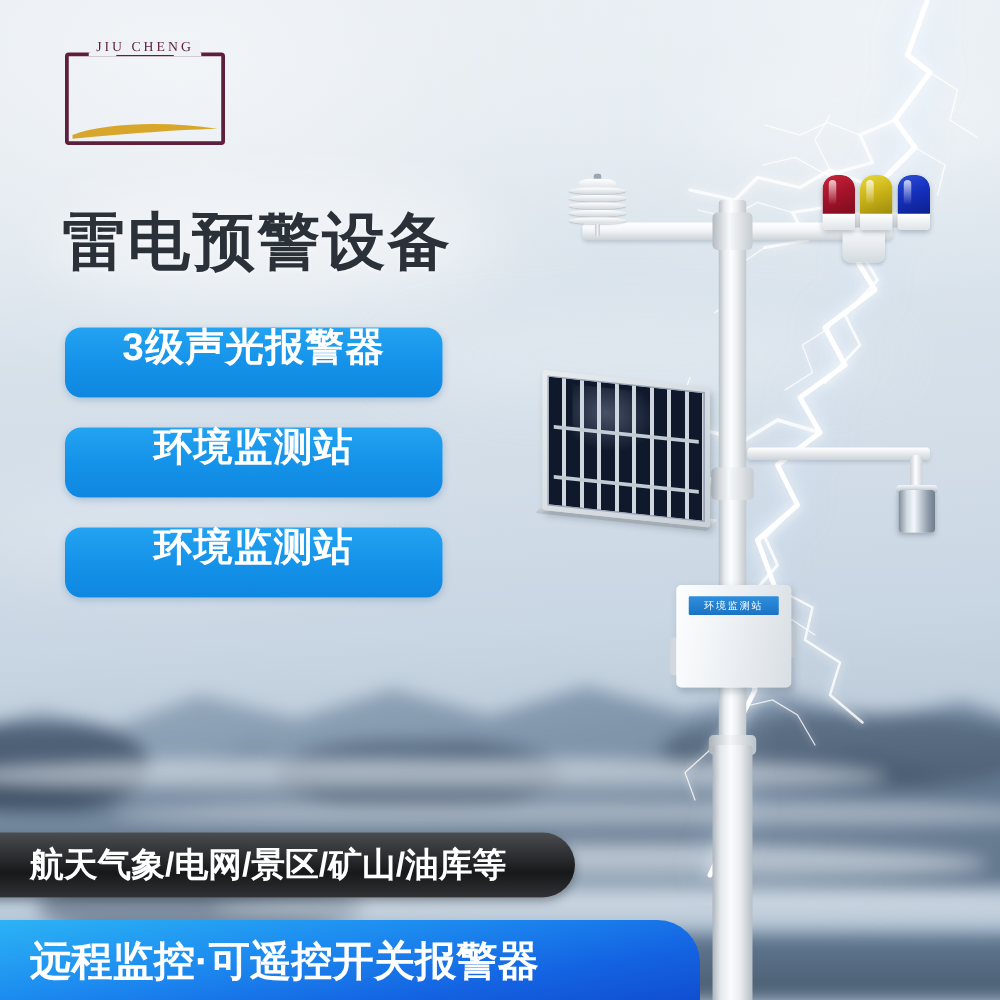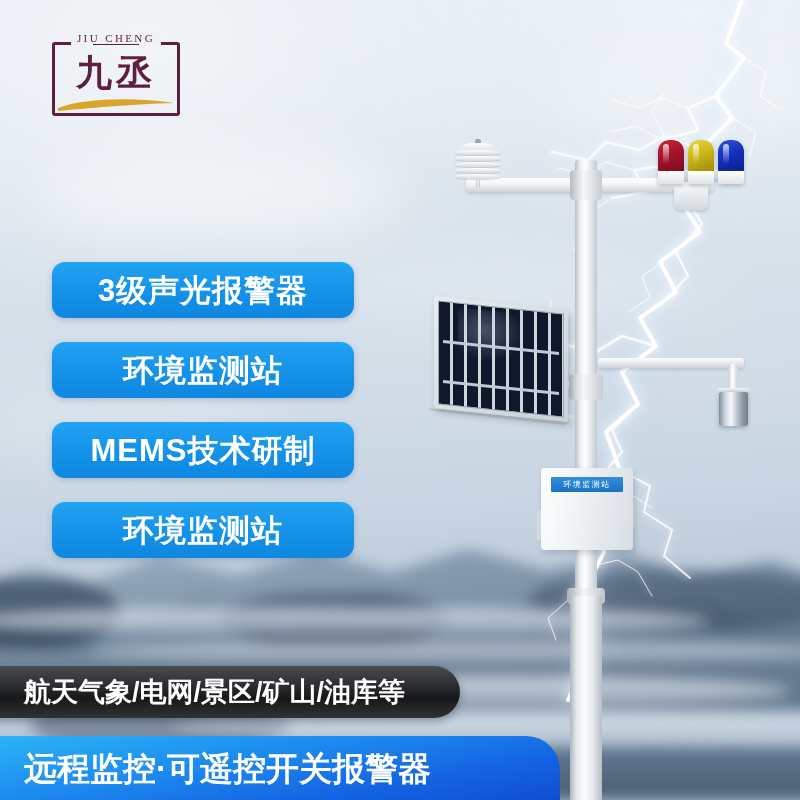--- a/index.html
+++ b/index.html
@@ -439,21 +439,21 @@
     white-space: nowrap;
   }
 
   
   .pills {
     position: absolute;
     left: 52px; top: 262px;
   }
   .pill {
     display: flex;
-    align-items: center;
+    align-items: flex-start;
     justify-content: center;
     width: 302px;
     height: 56px;
     margin-bottom: 24px;
     background: linear-gradient(180deg,#23a3f2 0%, #1491e8 55%, #0f87e0 100%);
     border-radius: 13px;
     box-shadow: 0 2px 6px rgba(30,90,150,0.25);
   }
   .pill-label {
     color: #ffffff;
@@ -624,40 +624,37 @@
     <div class="ctrl-label">
       <span>环境监测站</span>
     </div>
   </div>
 
   <div class="logo">
     <div class="logo-frame"></div>
     <div class="logo-pinyin">
       <span>JIU CHENG</span>
     </div>
-    <div class="logo-cn">九丞</div>
     <div class="logo-swoosh">
       <svg width="120" height="16" viewBox="0 0 120 16">
         <path d="M2,12 C28,2 78,1 118,7 C80,8 34,12 2,15 Z" fill="#d8a62a"></path>
       </svg>
     </div>
   </div>
 
+  <div class="headline">雷电预警设备</div>
 
   <div class="pills">
     <div class="pill">
       <span class="pill-label">3级声光报警器</span>
     </div>
     <div class="pill">
       <span class="pill-label">环境监测站</span>
     </div>
     <div class="pill">
-      <span class="pill-label">MEMS技术研制</span>
-    </div>
-    <div class="pill">
       <span class="pill-label">环境监测站</span>
     </div>
   </div>
 
   <div class="appbar">
     <span class="appbar-label">航天气象/电网/景区/矿山/油库等</span>
   </div>
 
   <div class="banner">
     <span class="banner-label">远程监控·可遥控开关报警器</span>

